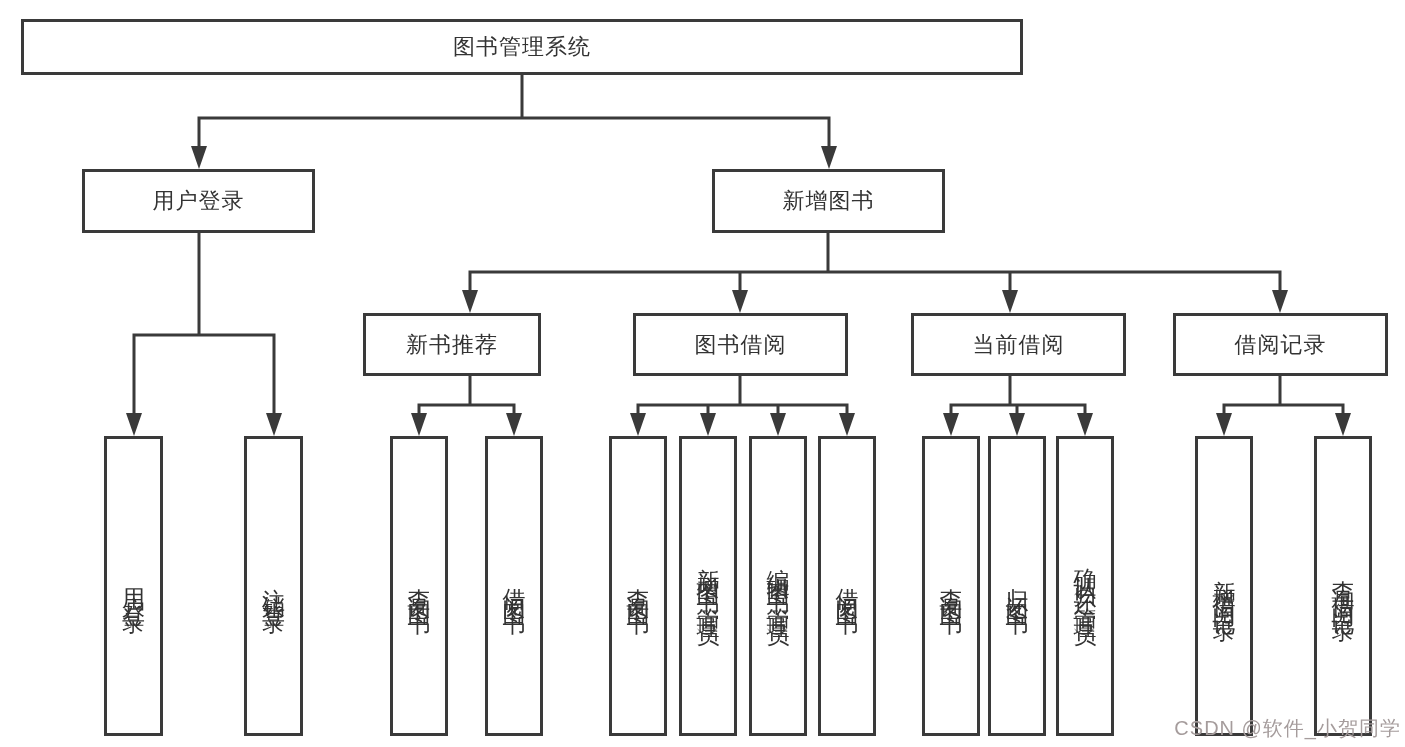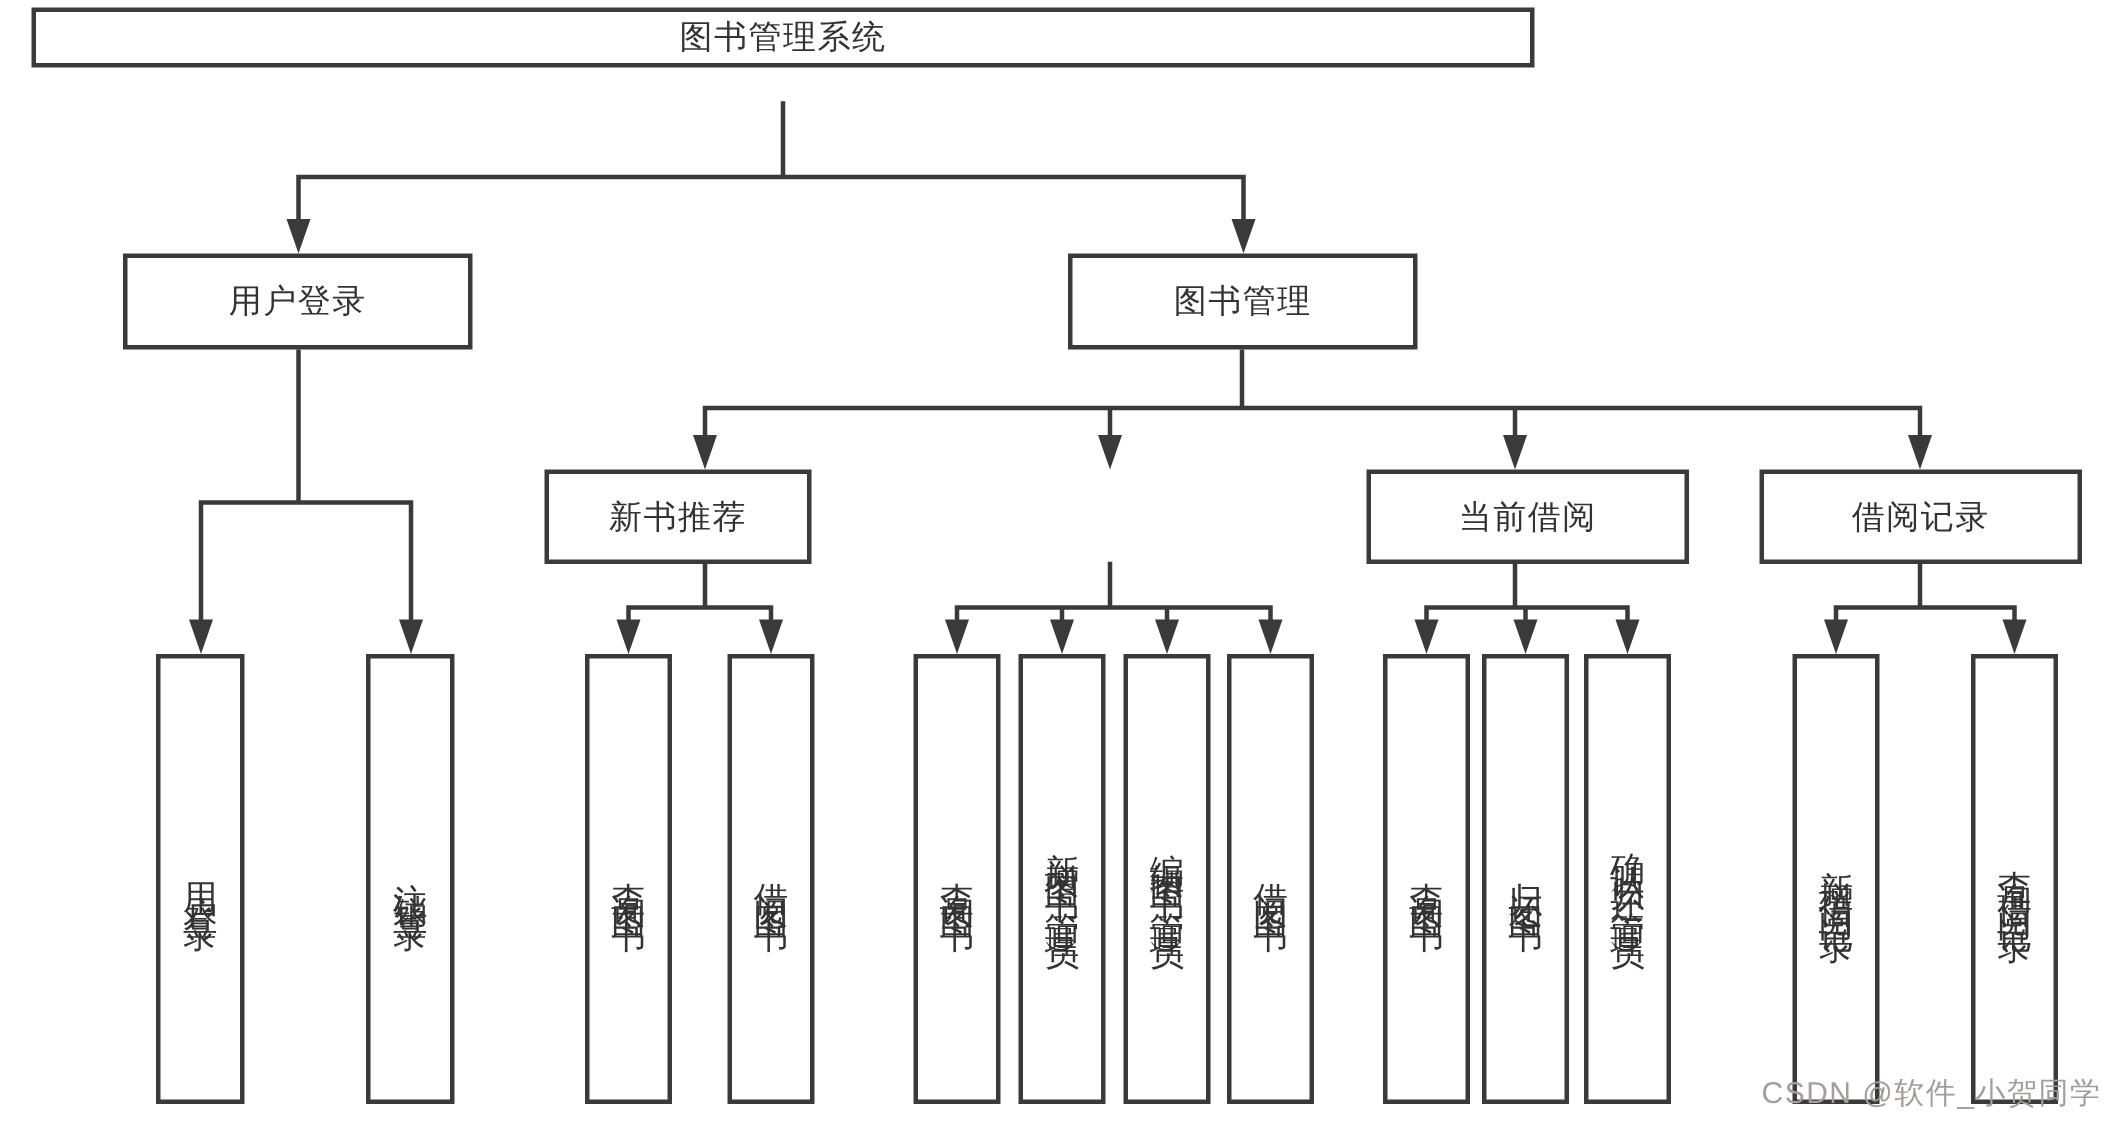--- a/index.html
+++ b/index.html
@@ -73,26 +73,27 @@
       <path class="ar" d="M1017,436l-8,-23h16z"></path>
       <path class="ar" d="M1085,436l-8,-23h16z"></path>
     </g>
     <g>
       <path class="ln" d="M1280,376V405M1224,405H1343M1224,405V415M1343,405V415"></path>
       <path class="ar" d="M1224,436l-8,-23h16z"></path>
       <path class="ar" d="M1343,436l-8,-23h16z"></path>
     </g>
   </svg>
 
-  <div class="box h" style="left:21px;top:5px;width:1002px;height:40px">图书管理系统</div>
+  <div class="box h" style="left:21px;top:19px;width:1002px;height:56px">图书管理系统</div>
 
   <div class="box h" style="left:82px;top:169px;width:233px;height:64px">用户登录</div>
-  <div class="box h" style="left:712px;top:169px;width:233px;height:64px">图书管理</div>
+  <div class="box h" style="left:712px;top:169px;width:233px;height:64px">新增图书</div>
 
   <div class="box h" style="left:363px;top:313px;width:178px;height:63px">新书推荐</div>
+  <div class="box h" style="left:633px;top:313px;width:215px;height:63px">图书借阅</div>
   <div class="box h" style="left:911px;top:313px;width:215px;height:63px">当前借阅</div>
   <div class="box h" style="left:1173px;top:313px;width:215px;height:63px">借阅记录</div>
 
   <div class="box v" style="left:104px;top:436px;width:59px;height:300px">用户登录</div>
   <div class="box v" style="left:244px;top:436px;width:59px;height:300px">注销登录</div>
 
   <div class="box v" style="left:390px;top:436px;width:58px;height:300px">查询图书</div>
   <div class="box v" style="left:485px;top:436px;width:58px;height:300px">借阅图书</div>
 
   <div class="box v" style="left:609px;top:436px;width:58px;height:300px">查询图书</div>

